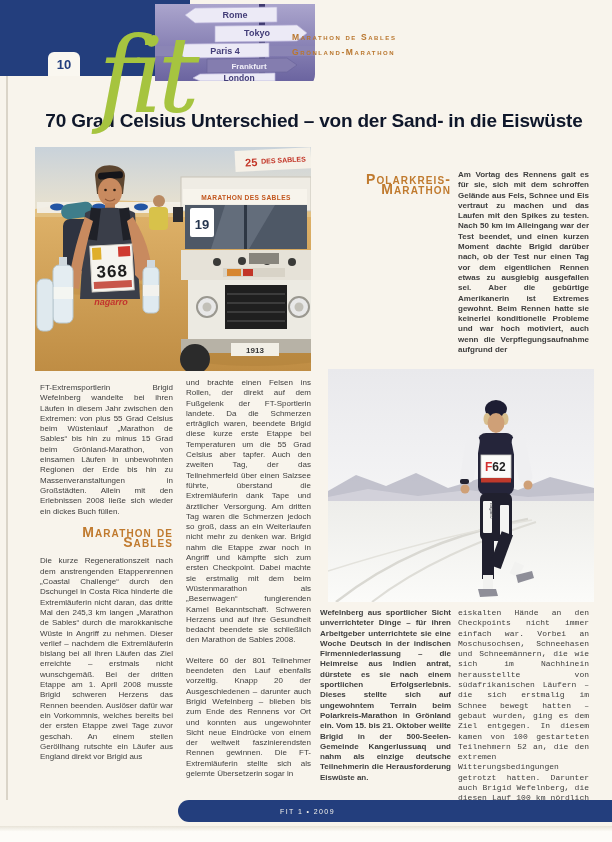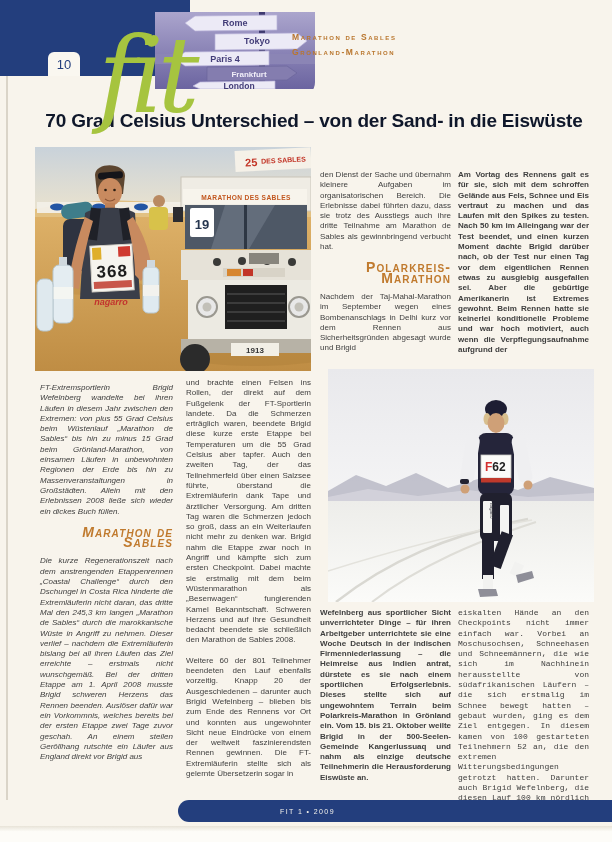--- a/index.html
+++ b/index.html
@@ -11,30 +11,30 @@
   }
   
   .header-band {
     position:absolute; left:0; top:0; width:190px; height:76px;
     background:#233e7d;
   }
   .page-number-box {
     position:absolute; left:48px; top:52px; width:32px; height:24px;
     background:#faf7f0; border-radius:6px 6px 0 0;
     display:flex; align-items:center; justify-content:center;
-    color:#233e7d; font-weight:normal; font-size:13px;
+    color:#233e7d; font-weight:bold; font-size:13px;
   }
   .fit-logo {
     position:absolute; left:98px; top:-14px; width:140px; height:190px;
     font-family:"DejaVu Serif", serif; font-style:italic;
     font-size:104px; line-height:180px; color:#a6c43f;
     letter-spacing:-6px; z-index:6; pointer-events:none;
   }
   .signpost {
-    position:absolute; left:155px; top:12px; width:160px; height:86px;
+    position:absolute; left:155px; top:4px; width:160px; height:86px;
     border-radius:0 0 16px 0; overflow:hidden; z-index:3;
   }
   .topics {
     position:absolute; left:292px; top:30px; z-index:4;
     color:#b9762e; font-weight:bold; font-size:8.5px;
     letter-spacing:1.6px; line-height:15px;
     font-variant:small-caps;
   }
   .headline {
     position:absolute; left:36px; top:110px; width:556px; margin:0;
@@ -47,21 +47,21 @@
   .photo-snow   { left:328px; top:369px; width:266px; height:233px; }
   .photo svg { display:block; }
   svg text { font-family:"Liberation Sans", sans-serif; }
   
   .col { position:absolute; font-size:8px; line-height:10.3px; text-align:justify; }
   .col p { margin:0 0 10px 0; }
   .subhead {
     margin:4px 0 9px 0; color:#c07a2e; font-size:14px; font-weight:bold;
     letter-spacing:1.1px; font-variant:small-caps; text-align:right;
   }
-  .col1 { left:40px;  top:383px; width:133px;font-style:italic; }
+  .col1 { left:40px;  top:383px; width:133px; }
   .col2 { left:186px; top:369px; width:125px;margin-top:9px; }
   .col3top { left:320px; top:170px; width:131px; }
   .col4top { left:458px; top:170px; width:131px;font-weight:bold; }
   .col3bot { left:320px; top:608px; width:131px;font-weight:bold; }
   .col4bot { left:458px; top:608px; width:131px;font-family:Liberation Mono, monospace; }
   
   .footer-bar {
     position:absolute; left:178px; top:800px; width:434px; height:22px;
     background:#233e7d; border-radius:11px 0 0 11px;
     display:flex; align-items:center;
@@ -290,23 +290,21 @@
     <h3 class="subhead">Marathon de Sables</h3>
     <p>Die kurze Regenerationszeit nach dem anstrengenden Etappenrennen „Coastal Challenge“ durch den Dschungel in Costa Rica hinderte die Extremläuferin nicht daran, das dritte Mal den 245,3 km langen „Marathon de Sables“ durch die marokkanische Wüste in Angriff zu nehmen. Dieser verlief – nachdem die Extremläuferin bislang bei all ihren Läufen das Ziel erreichte – erstmals nicht wunschgemäß. Bei der dritten Etappe am 1. April 2008 musste Brigid schweren Herzens das Rennen beenden. Auslöser dafür war ein Vorkommnis, welches bereits bei der ersten Etappe zwei Tage zuvor geschah. An einem steilen Geröllhang rutschte ein Läufer aus England direkt vor Brigid aus</p>
   </div>
 
   <div class="col col2">
     <p>und brachte einen Felsen ins Rollen, der direkt auf dem Fußgelenk der FT-Sportlerin landete. Da die Schmerzen erträglich waren, beendete Brigid diese kurze erste Etappe bei Temperaturen um die 55 Grad Celsius aber tapfer. Auch den zweiten Tag, der das Teilnehmerfeld über einen Salzsee führte, überstand die Extremläuferin dank Tape und ärztlicher Versorgung. Am dritten Tag waren die Schmerzen jedoch so groß, dass an ein Weiterlaufen nicht mehr zu denken war. Brigid nahm die Etappe zwar noch in Angriff und kämpfte sich zum ersten Checkpoint. Dabei machte sie erstmalig mit dem beim Wüstenmarathon als „Besenwagen“ fungierenden Kamel Bekanntschaft. Schweren Herzens und auf ihre Gesundheit bedacht beendete sie schließlich den Marathon de Sables 2008.</p>
     <p>Weitere 60 der 801 Teilnehmer beendeten den Lauf ebenfalls vorzeitig. Knapp 20 der Ausgeschiedenen – darunter auch Brigid Wefelnberg – blieben bis zum Ende des Rennens vor Ort und konnten aus ungewohnter Sicht neue Eindrücke von einem der weltweit faszinierendsten Rennen gewinnen. Die FT-Extremläuferin stellte sich als gelernte Übersetzerin sogar in</p>
   </div>
 
   <div class="col col3top">
-    <p>den Dienst der Sache und übernahm kleinere Aufgaben im organisatorischen Bereich. Die Erlebnisse dabei führten dazu, dass sie trotz des Ausstiegs auch ihre dritte Teilnahme am Marathon de Sables als gewinnbringend verbucht hat.</p>
     <h3 class="subhead">Polarkreis-Marathon</h3>
-    <p>Nachdem der Taj-Mahal-Marathon im September wegen eines Bombenanschlags in Delhi kurz vor dem Rennen aus Sicherheitsgründen abgesagt wurde und Brigid</p>
   </div>
 
   <div class="col col4top">
     <p>Am Vortag des Rennens galt es für sie, sich mit dem schroffen Gelände aus Fels, Schnee und Eis vertraut zu machen und das Laufen mit den Spikes zu testen. Nach 50 km im Alleingang war der Test beendet, und einen kurzen Moment dachte Brigid darüber nach, ob der Test nur einen Tag vor dem eigentlichen Rennen etwas zu ausgiebig ausgefallen sei. Aber die gebürtige Amerikanerin ist Extremes gewohnt. Beim Rennen hatte sie keinerlei konditionelle Probleme und war hoch motiviert, auch wenn die Verpflegungsaufnahme aufgrund der</p>
   </div>
 
   <div class="col col3bot">
     <p>Wefelnberg aus sportlicher Sicht unverrichteter Dinge – für ihren Arbeitgeber unterrichtete sie eine Woche Deutsch in der indischen Firmenniederlassung – die Heimreise aus Indien antrat, dürstete es sie nach einem sportlichen Erfolgserlebnis. Dieses stellte sich auf ungewohntem Terrain beim Polarkreis-Marathon in Grönland ein. Vom 15. bis 21. Oktober weilte Brigid in der 500-Seelen-Gemeinde Kangerlussuaq und nahm als einzige deutsche Teilnehmerin die Herausforderung Eiswüste an.</p>
   </div>
 

